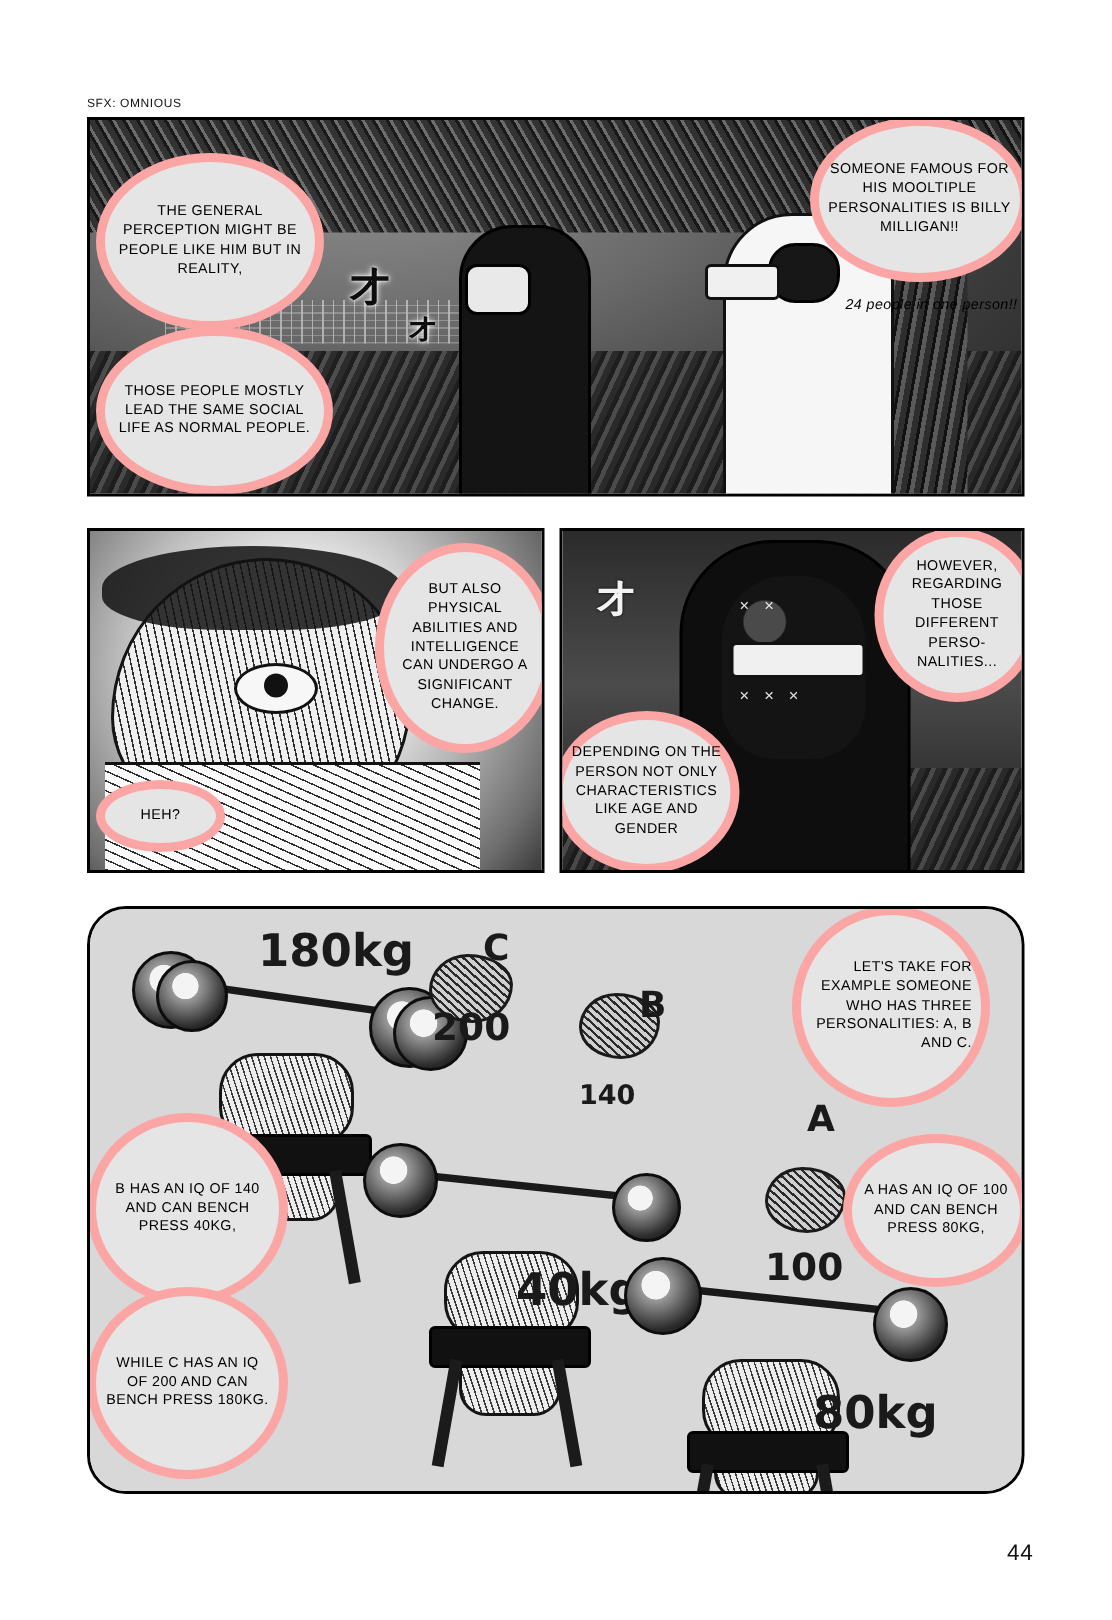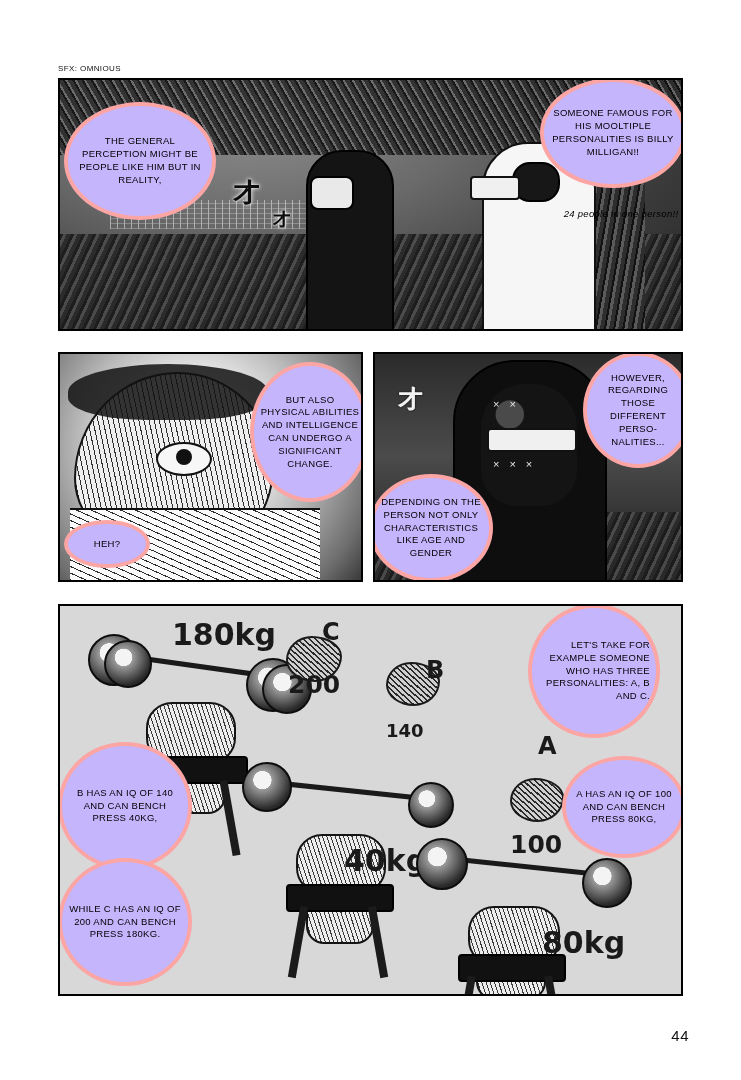--- a/index.html
+++ b/index.html
@@ -26,22 +26,22 @@
     position:absolute;
     font-size:8px;
     letter-spacing:.4px;
     color:#111;
     font-family:"Liberation Sans",sans-serif;
   }
 
   
   .balloon{
     position:absolute;
-    background:#c4b5fd;
-    border:4px solid #fca5a5;
+    background:#e5e5e5;
+    border:6px solid #fca5a5;
     border-radius:50%/50%;
     display:flex;
     align-items:center;
     justify-content:center;
     text-align:center;
     box-sizing:border-box;
     z-index:6;
   }
   .balloon .txt{
     font-size:9.5px;
@@ -185,24 +185,27 @@
     <div class="hoodie-light" style="left:422px;top:62px;width:110px;height:190px;border-radius:46px 46px 0 0;"></div>
     <div class="hoodie-dark" style="left:452px;top:82px;width:44px;height:36px;border-radius:18px;background:#171717;"></div>
     <div class="hoodie-light" style="left:410px;top:96px;width:46px;height:20px;border-radius:4px;background:#f0f0f0;"></div>
 
     <div class="sfx-mark" style="left:172px;top:96px;font-size:30px;">オ</div>
     <div class="sfx-mark" style="left:212px;top:128px;font-size:20px;">オ</div>
 
     <div class="balloon" style="left:4px;top:22px;width:152px;height:118px;">
       <div class="txt">THE GENERAL PERCEPTION MIGHT BE PEOPLE LIKE HIM BUT IN REALITY,</div>
     </div>
+    <div class="balloon" style="left:4px;top:138px;width:158px;height:112px;">
+      <div class="txt">THOSE PEOPLE MOSTLY LEAD THE SAME SOCIAL LIFE AS NORMAL PEOPLE.</div>
+    </div>
     <div class="balloon" style="left:480px;top:-2px;width:146px;height:110px;">
       <div class="txt">SOMEONE FAMOUS FOR HIS MOOLTIPLE PERSONALITIES IS BILLY MILLIGAN!!</div>
     </div>
-    <div class="balloon free" style="left:496px;top:112px;width:130px;height:44px;">
+    <div class="balloon free" style="left:496px;top:102px;width:130px;height:44px;">
       <div class="txt" style="font-style:italic;">24 people in one person!!</div>
     </div>
   </div>
 
   <div class="panel" style="left:58px;top:352px;width:305px;height:230px;">
     <div class="art" style="background:radial-gradient(circle at 45% 40%,#efefef 0 30%,#b9b9b9 55%,#6d6d6d 85%,#3a3a3a 100%);"></div>
 
     <div style="position:absolute;left:14px;top:18px;width:196px;height:186px;border-radius:52% 48% 46% 54%/56% 50% 50% 44%;
                 background:repeating-linear-gradient(78deg,#2e2e2e 0 1px,#efefef 1px 5px),#e2e2e2;border:2px solid #141414;"></div>
 
@@ -238,21 +241,21 @@
     <div class="sfx-mark" style="left:22px;top:30px;font-size:28px;color:#f2f2f2;text-shadow:0 0 2px #000;">オ</div>
 
     <div class="balloon" style="left:-6px;top:120px;width:124px;height:108px;">
       <div class="txt">DEPENDING ON THE PERSON NOT ONLY CHARACTERISTICS LIKE AGE AND GENDER</div>
     </div>
     <div class="balloon" style="left:208px;top:-2px;width:110px;height:116px;">
       <div class="txt">HOWEVER, REGARDING THOSE DIFFERENT PERSO-NALITIES...</div>
     </div>
   </div>
 
-  <div class="panel" style="left:58px;top:604px;width:625px;height:392px;">
+  <div class="panel" style="left:58px;top:604px;width:625px;height:392px;border-radius:26px;">
     <div class="art grey-panel"></div>
 
     <div class="lifter" style="left:86px;top:96px;width:86px;height:58px;border-radius:26px;"></div>
     <div class="lifter" style="left:96px;top:150px;width:66px;height:54px;border-radius:18px;"></div>
     <div class="bar" style="left:40px;top:58px;width:200px;transform:rotate(8deg);"></div>
     <div class="plate" style="left:28px;top:28px;width:48px;height:48px;"></div>
     <div class="plate" style="left:44px;top:34px;width:44px;height:44px;"></div>
     <div class="plate" style="left:186px;top:52px;width:50px;height:50px;"></div>
     <div class="plate" style="left:202px;top:58px;width:46px;height:46px;"></div>
     <div class="bench-pad" style="left:78px;top:150px;width:106px;height:24px;"></div>

